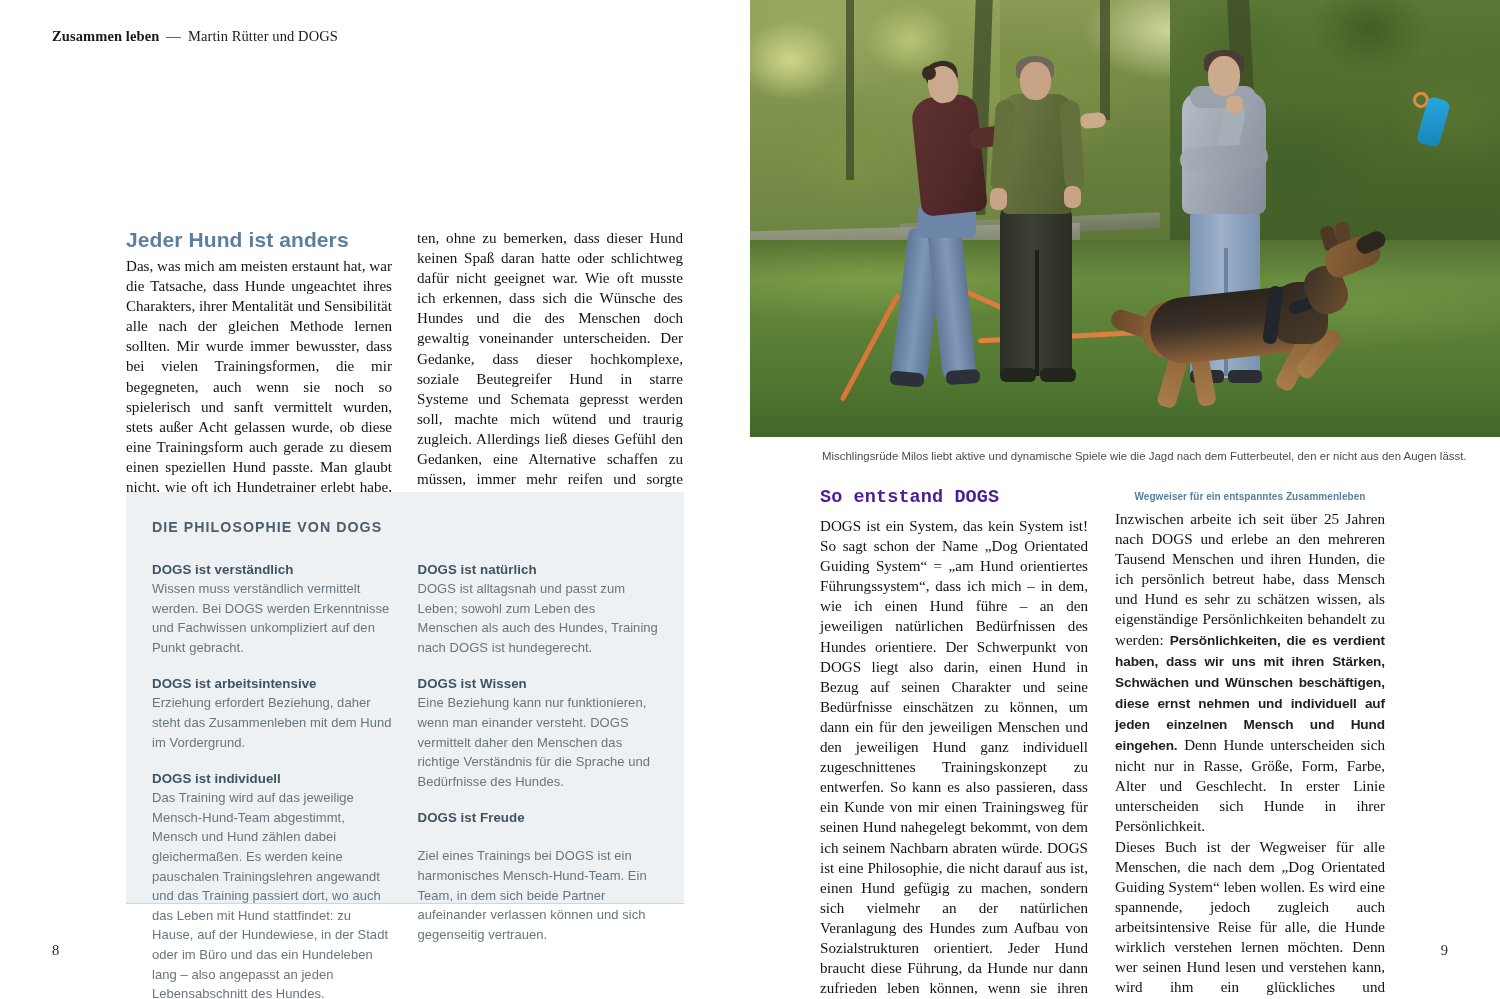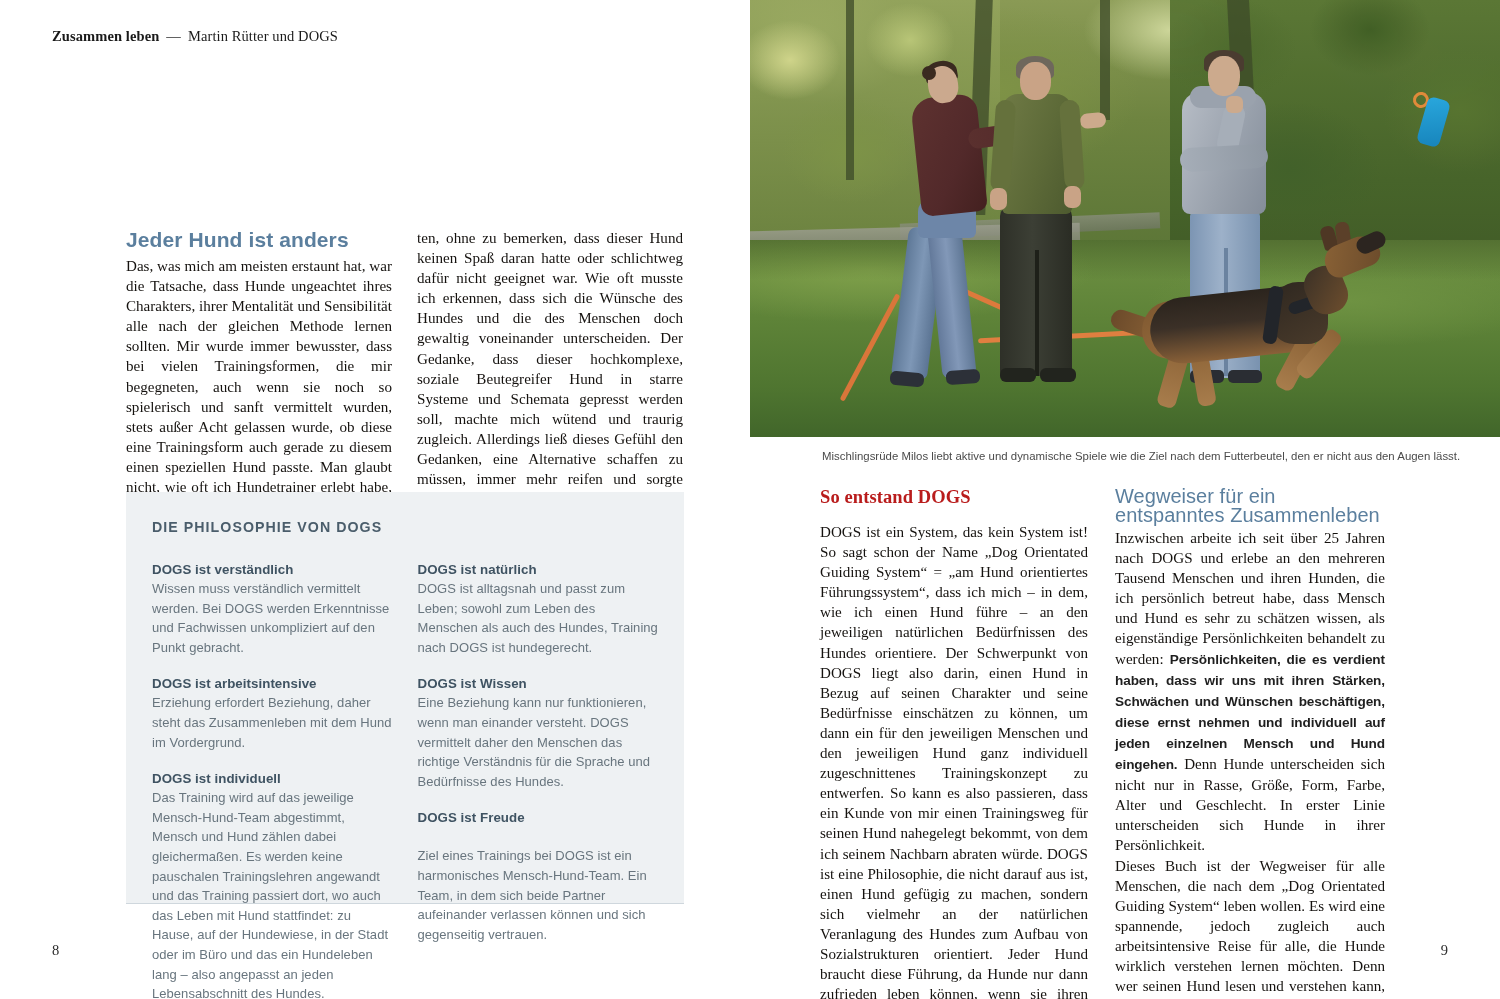--- a/index.html
+++ b/index.html
@@ -292,35 +292,36 @@
     position: absolute;
     left: 70px; top: 487px;
     width: 620px;
     display: flex;
     gap: 27px;
   }
   .rp-col { width: 268px; }
   .rp-col-narrow { width: 270px; }
 
   .sec-head-r {
-    font-family: Liberation Serif, serif;
+    font-family: Liberation Mono, monospace;
     font-weight: bold;
     font-size: 18.5px;
-    color: #b91c1c;
+    color: #4c1d95;
     letter-spacing: 0.1px;
-    margin-bottom: 14px;
+    margin-bottom: 8px;
   }
   .sec-head-r2 {
     font-family: "Liberation Sans", sans-serif;
-    font-weight: normal;
-    font-size: 20px;
+    font-weight: bold;
+    font-size: 10px;
     color: #5b7f9e;
     line-height: 19px;
     letter-spacing: 0.05px;
     margin-bottom: 3px;
+    text-align: center;
   }
   .inline-bold-sans {
     font-family: "Liberation Sans", sans-serif;
     font-weight: bold;
     font-size: 13.6px;
     color: #1f1f1f;
     letter-spacing: -0.1px;
   }
 </style>
 </head>
@@ -455,21 +456,21 @@
       <div class="ph" id="dog-neck"></div>
       <div class="ph" id="dog-ear1"></div>
       <div class="ph" id="dog-ear2"></div>
       <div class="ph" id="dog-head"></div>
       <div class="ph" id="dog-muzzle"></div>
 
       <div class="ph" id="dummy-strap"></div>
       <div class="ph" id="dummy"></div>
     </div>
 
-    <div id="photo-caption">Mischlingsrüde Milos liebt aktive und dynamische Spiele wie die Ziel nach dem Futterbeutel, den er nicht aus den Augen lässt.</div>
+    <div id="photo-caption">Mischlingsrüde Milos liebt aktive und dynamische Spiele wie die Jagd nach dem Futterbeutel, den er nicht aus den Augen lässt.</div>
 
     <div class="rp-body">
       <div class="rp-col">
         <div class="sec-head-r">So entstand DOGS</div>
         <div class="serif-body">DOGS ist ein System, das kein System ist! So sagt schon der Name „Dog Orientated Guiding System“ = „am Hund orientiertes Führungssystem“, dass ich mich – in dem, wie ich einen Hund führe – an den jeweiligen natürlichen Bedürfnissen des Hundes orientiere. Der Schwerpunkt von DOGS liegt also darin, einen Hund in Bezug auf seinen Charakter und seine Bedürfnisse einschätzen zu können, um dann ein für den jeweiligen Menschen und den jeweiligen Hund ganz individuell zugeschnittenes Trainingskonzept zu entwerfen. So kann es also passieren, dass ein Kunde von mir einen Trainingsweg für seinen Hund nahegelegt bekommt, von dem ich seinem Nachbarn abraten würde. DOGS ist eine Philosophie, die nicht darauf aus ist, einen Hund gefügig zu machen, sondern sich vielmehr an der natürlichen Veranlagung des Hundes zum Aufbau von Sozialstrukturen orientiert. Jeder Hund braucht diese Führung, da Hunde nur dann zufrieden leben können, wenn sie ihren Platz und ihre Aufgabe kennen.</div>
       </div>
       <div class="rp-col-narrow">
         <div class="sec-head-r2">Wegweiser für ein entspanntes Zusammenleben</div>
         <div class="serif-body"><span>Inzwischen arbeite ich seit über 25 Jahren nach DOGS und erlebe an den mehreren Tausend Menschen und ihren Hunden, die ich persönlich betreut habe, dass Mensch und Hund es sehr zu schätzen wissen, als eigenständige Persönlichkeiten behandelt zu werden: </span><span class="inline-bold-sans">Persönlichkeiten, die es verdient haben, dass wir uns mit ihren Stärken, Schwächen und Wünschen beschäftigen, diese ernst nehmen und individuell auf jeden einzelnen Mensch und Hund eingehen.</span><span> Denn Hunde unterscheiden sich nicht nur in Rasse, Größe, Form, Farbe, Alter und Geschlecht. In erster Linie unterscheiden sich Hunde in ihrer Persönlichkeit.</span></div>
         <div class="serif-body">Dieses Buch ist der Wegweiser für alle Menschen, die nach dem „Dog Orientated Guiding System“ leben wollen. Es wird eine spannende, jedoch zugleich auch arbeitsintensive Reise für alle, die Hunde wirklich verstehen lernen möchten. Denn wer seinen Hund lesen und verstehen kann, wird ihm ein glückliches und hundegerechtes Leben bieten können.</div>

